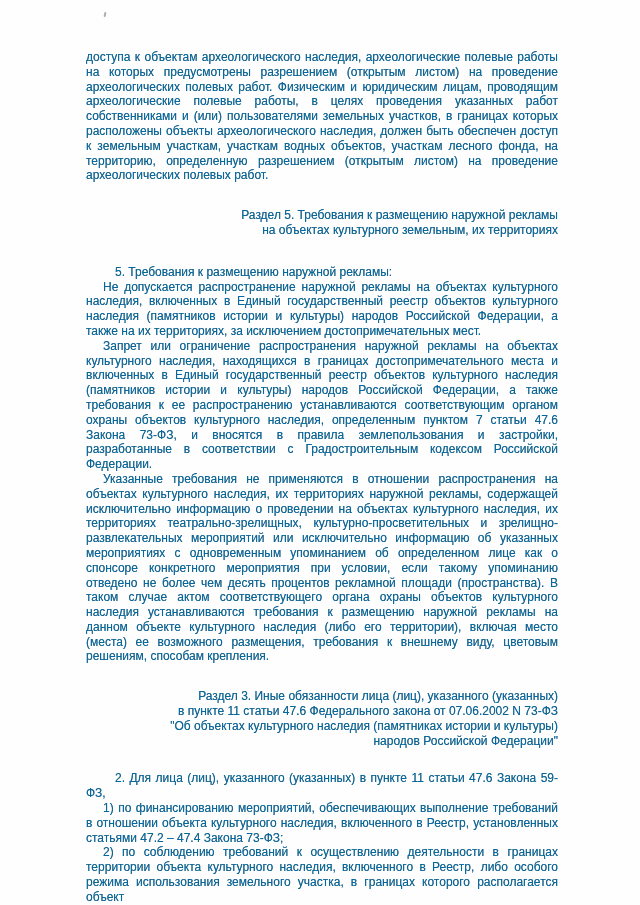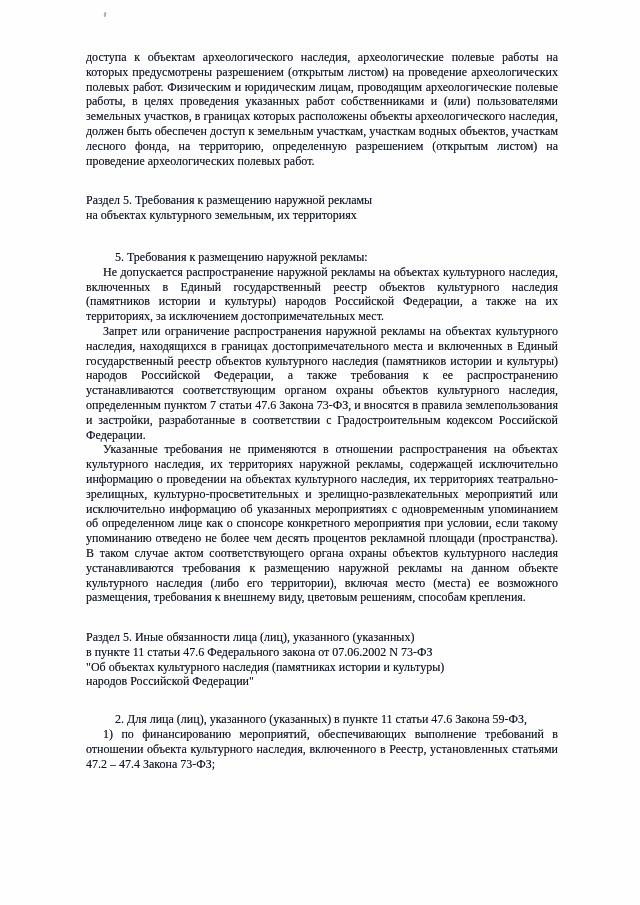--- a/index.html
+++ b/index.html
@@ -7,22 +7,22 @@
       padding: 0;
       background: #ffffff;
     }
     .page {
       position: relative;
       width: 640px;
       height: 905px;
       margin: 0 auto;
       background: #fefefe;
       overflow: hidden;
-      font-family: Liberation Serif, serif;
-      color: #0f172a;
+      font-family: Liberation Sans, sans-serif;
+      color: #0369a1;
     }
     .content {
       position: absolute;
       left: 86px;
       top: 50px;
       width: 472px;
       font-size: 12px;
       line-height: 14.8px;
       text-align: justify;
       text-shadow: 0 0 0.5px rgba(30,30,30,0.55);
@@ -30,21 +30,21 @@
     .content p {
       margin: 0;
     }
     .indent {
       text-indent: 17px;
     }
     .indent-num {
       text-indent: 29px;
     }
     .heading {
-      text-align: left;
+      text-align: right;
       text-indent: 0;
       margin: 25px 0 27px;
     }
     .heading.h6 {
       margin: 25px 0 23px;
     }
     .speck {
       position: absolute;
       left: 104px;
       top: 12px;
@@ -73,25 +73,26 @@
 
     <p class="indent-num">5. Требования к размещению наружной рекламы:</p>
 
     <p class="indent">Не допускается распространение наружной рекламы на объектах культурного наследия, включенных в Единый государственный реестр объектов культурного наследия (памятников истории и культуры) народов Российской Федерации, а также на их территориях, за исключением достопримечательных мест.</p>
 
     <p class="indent">Запрет или ограничение распространения наружной рекламы на объектах культурного наследия, находящихся в границах достопримечательного места и включенных в Единый государственный реестр объектов культурного наследия (памятников истории и культуры) народов Российской Федерации, а также требования к ее распространению устанавливаются соответствующим органом охраны объектов культурного наследия, определенным пунктом 7 статьи 47.6 Закона 73-ФЗ, и вносятся в правила землепользования и застройки, разработанные в соответствии с Градостроительным кодексом Российской Федерации.</p>
 
     <p class="indent">Указанные требования не применяются в отношении распространения на объектах культурного наследия, их территориях наружной рекламы, содержащей исключительно информацию о проведении на объектах культурного наследия, их территориях театрально-зрелищных, культурно-просветительных и зрелищно-развлекательных мероприятий или исключительно информацию об указанных мероприятиях с одновременным упоминанием об определенном лице как о спонсоре конкретного мероприятия при условии, если такому упоминанию отведено не более чем десять процентов рекламной площади (пространства). В таком случае актом соответствующего органа охраны объектов культурного наследия устанавливаются требования к размещению наружной рекламы на данном объекте культурного наследия (либо его территории), включая место (места) ее возможного размещения, требования к внешнему виду, цветовым решениям, способам крепления.</p>
 
     <div class="heading h6">
-      <div>Раздел 5. Иные обязанности лица (лиц), указанного (указанных)</div>
+      <div>Раздел 3. Иные обязанности лица (лиц), указанного (указанных)</div>
       <div>в пункте 11 статьи 47.6 Федерального закона от 07.06.2002 N 73-ФЗ</div>
       <div>"Об объектах культурного наследия (памятниках истории и культуры)</div>
       <div>народов Российской Федерации"</div>
     </div>
 
     <p class="indent-num">2. Для лица (лиц), указанного (указанных) в пункте 11 статьи 47.6 Закона 59-ФЗ,</p>
 
     <p class="indent">1) по финансированию мероприятий, обеспечивающих выполнение требований в отношении объекта культурного наследия, включенного в Реестр, установленных статьями 47.2 – 47.4 Закона 73-ФЗ;</p>
 
+    <p class="indent">2) по соблюдению требований к осуществлению деятельности в границах территории объекта культурного наследия, включенного в Реестр, либо особого режима использования земельного участка, в границах которого располагается объект</p>
 
   </div>
 </div>
 
 </body></html>

